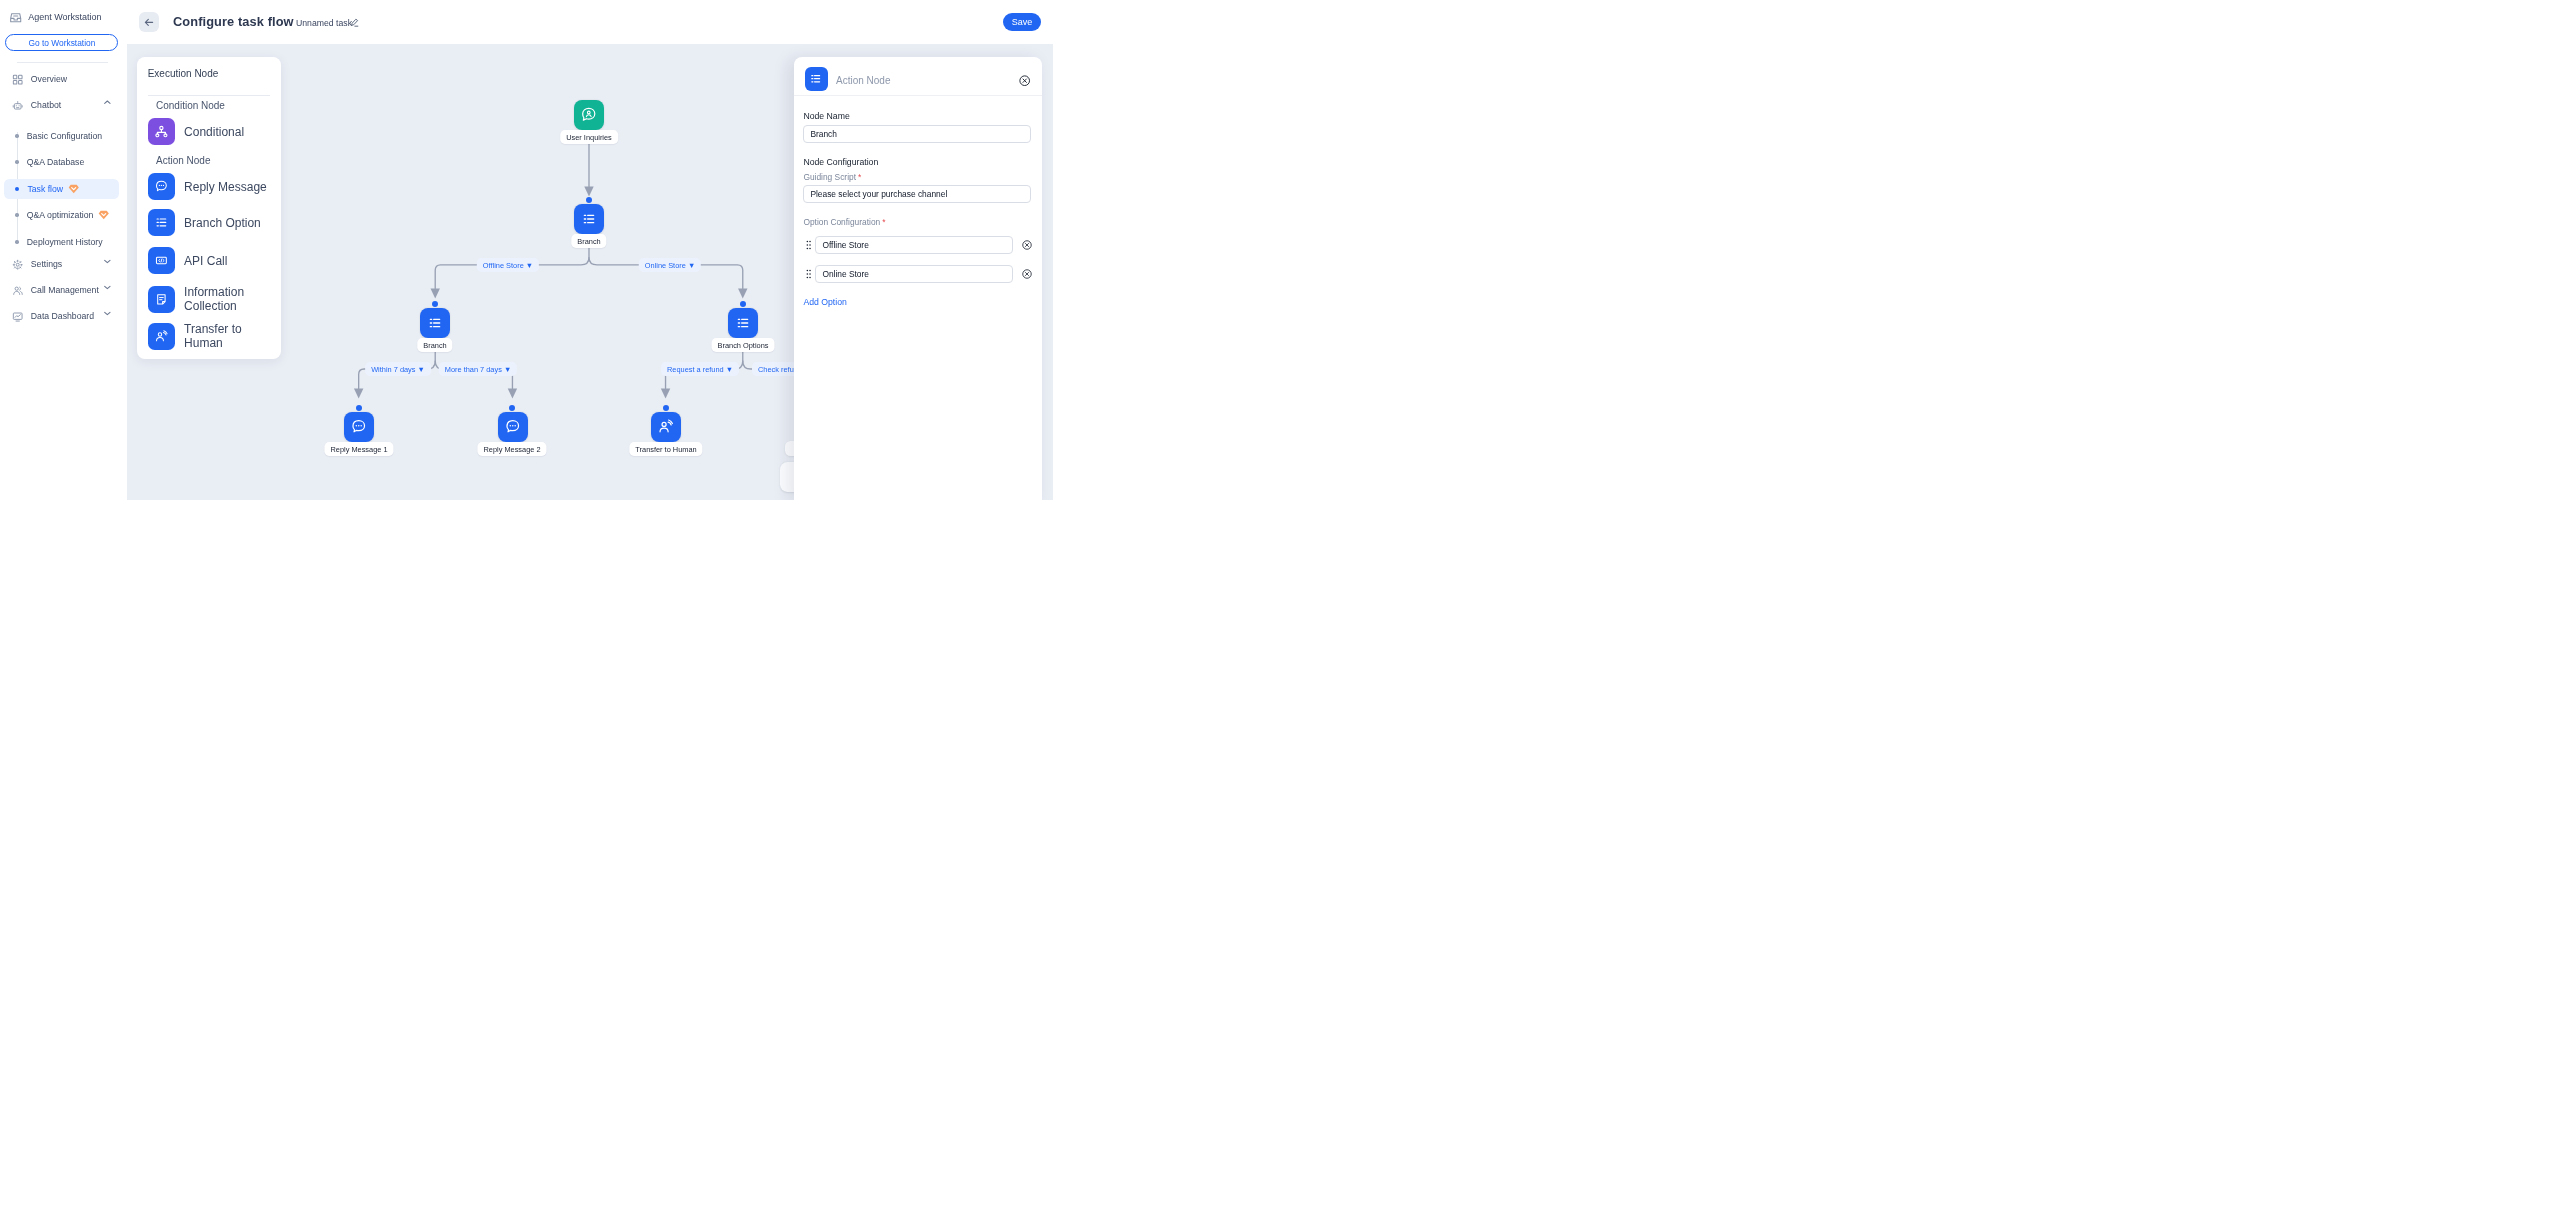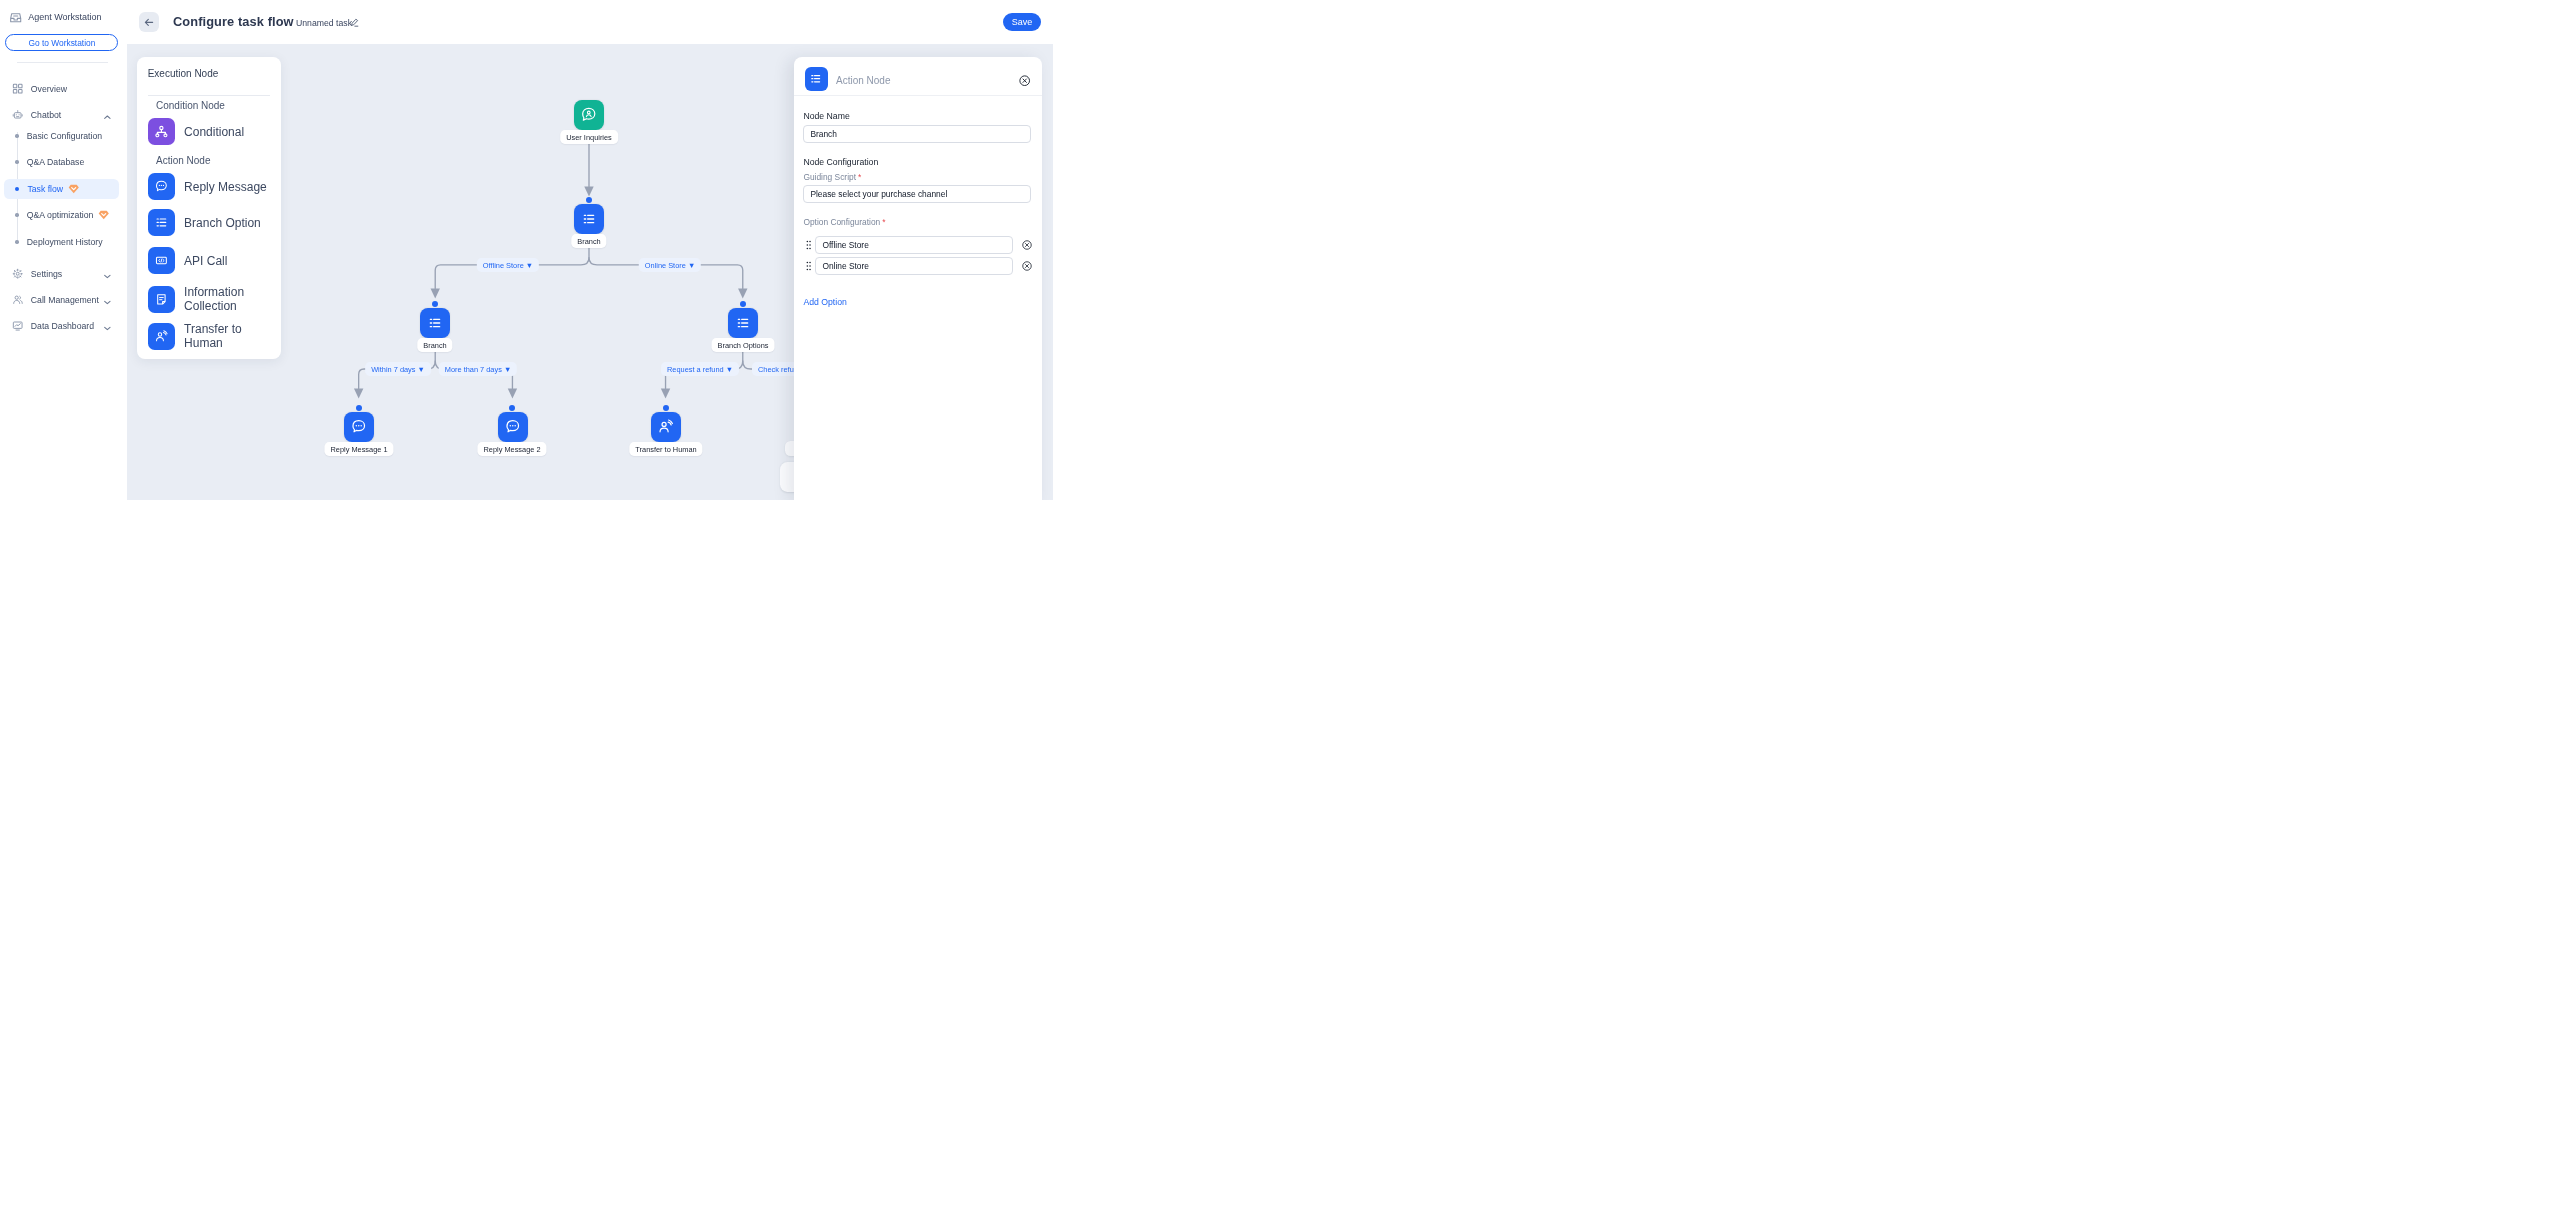--- a/index.html
+++ b/index.html
@@ -5,21 +5,21 @@
   * { margin:0; padding:0; box-sizing:border-box; }
   html,body { width:1053px; height:500px; overflow:hidden; }
   body { font-family:"Liberation Sans", sans-serif; background:#ffffff; position:relative; }
 
   
   .sidebar { position:absolute; left:0; top:0; width:127px; height:500px; background:#ffffff; z-index:30; }
   .brand { position:absolute; left:9.4px; top:10.7px; display:flex; align-items:center; gap:5.4px; }
   .brand-label { font-size:9px; color:#3b4660; font-weight:500; }
   .goto-btn { position:absolute; left:5.4px; top:34px; width:113px; height:17px; border:0.7px solid #2166f3; border-radius:9.4px; background:#fff; color:#2166f3; font-size:8.4px; display:flex; align-items:center; justify-content:center; cursor:pointer; }
   .side-divider { position:absolute; left:17px; top:62px; width:91px; height:0.7px; background:#e7eaf0; }
-  .nav-item { position:absolute; left:4px; width:115px; height:20px; display:flex; align-items:flex-end; border-radius:5.4px; cursor:pointer; }
+  .nav-item { position:absolute; left:4px; width:115px; height:20px; display:flex; align-items:flex-start; border-radius:5.4px; cursor:pointer; }
   .nav-item .nicon { width:11.4px; height:11.4px; margin-left:8px; margin-right:7.4px; flex:0 0 auto; display:flex; }
   .nav-item .nlabel { font-size:8.7px; color:#3f4b63; white-space:nowrap; }
   .nav-item .chev { margin-left:auto; margin-right:8px; display:flex; }
   .nav-sub { position:absolute; left:4px; width:115px; height:20px; display:flex; align-items:center; border-radius:5.4px; cursor:pointer; }
   .bullet { width:3.4px; height:3.4px; border-radius:50%; background:#97a1b4; margin-left:11.4px; margin-right:8px; flex:0 0 auto; }
   .nav-sub .nlabel { font-size:8.7px; color:#3f4b63; white-space:nowrap; }
   .nav-sub.active { background:#e9f1fe; }
   .nav-sub.active .nlabel { color:#2166f3; }
   .nav-sub.active .bullet { background:#2166f3; width:4px; height:4px; }
   .tree-line { position:absolute; left:17px; top:132px; width:1px; height:110px; background:#e1e5ec; }
@@ -430,21 +430,21 @@
       </span>
     <input class="opt-input" value="Offline Store" style="">
     <span class="opt-remove">
         <svg width="10" height="10" viewBox="0 0 17 17">
           <circle cx="8.5" cy="8.5" r="7.2" fill="none" stroke="#1c2330" stroke-width="1.4"></circle>
           <path d="M5.9 5.9 l5.2 5.2 M11.1 5.9 l-5.2 5.2" stroke="#1c2330" stroke-width="1.4" stroke-linecap="round"></path>
         </svg>
       </span>
   </div>
 
-  <div class="opt-row" style="top:200px">
+  <div class="opt-row" style="top:208px">
     <span class="opt-handle">
         <svg width="5.4" height="10" viewBox="0 0 8 15">
           <circle cx="2" cy="2.2" r="1.2" fill="#1c2330"></circle>
           <circle cx="6" cy="2.2" r="1.2" fill="#1c2330"></circle>
           <circle cx="2" cy="7.5" r="1.2" fill="#1c2330"></circle>
           <circle cx="6" cy="7.5" r="1.2" fill="#1c2330"></circle>
           <circle cx="2" cy="12.8" r="1.2" fill="#1c2330"></circle>
           <circle cx="6" cy="12.8" r="1.2" fill="#1c2330"></circle>
         </svg>
       </span>

